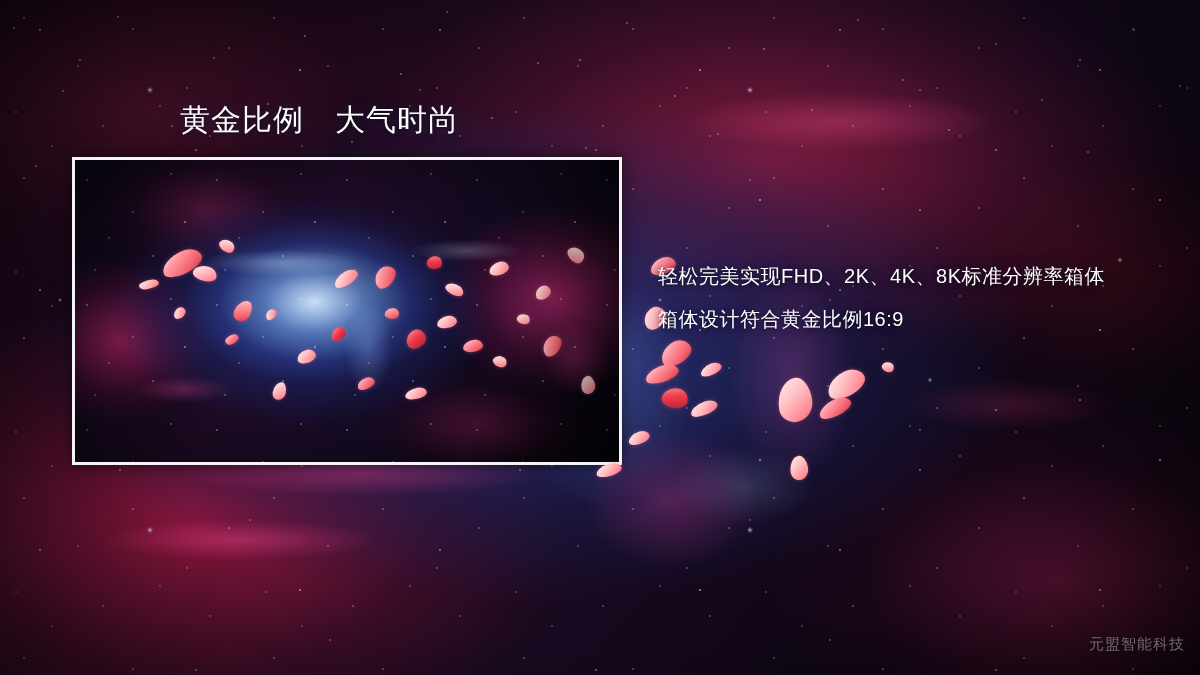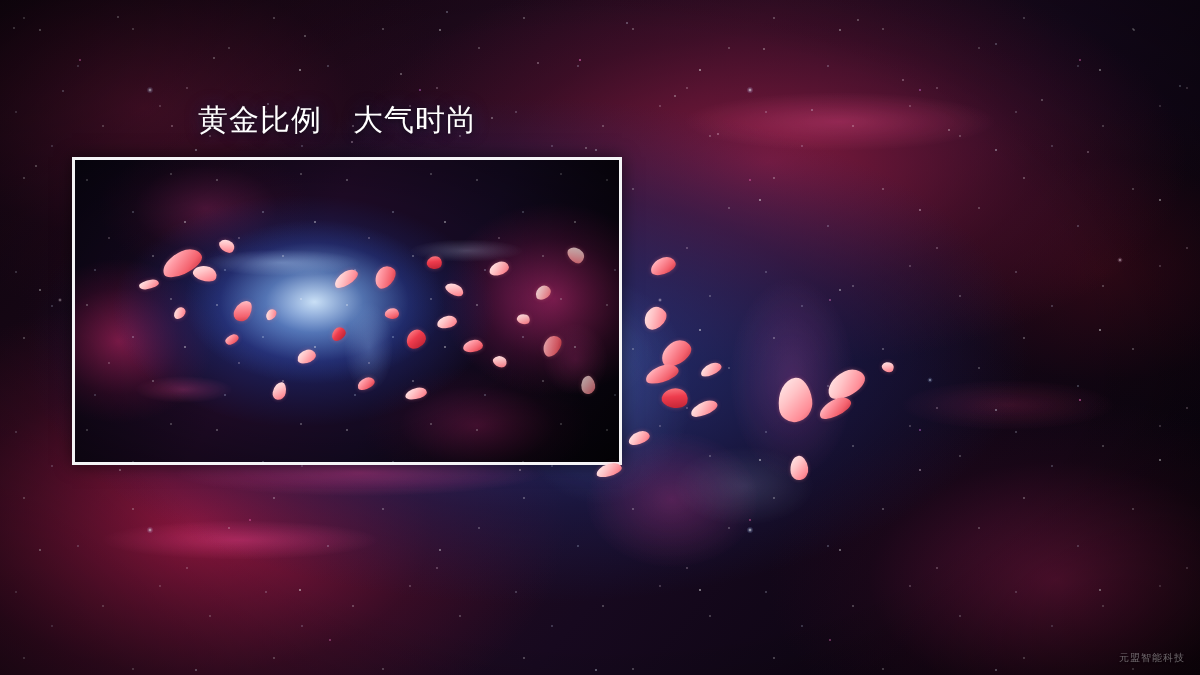--- a/index.html
+++ b/index.html
@@ -139,21 +139,21 @@
   }
 
   #bg-vignette {
     background:
       radial-gradient(ellipse 78% 88% at 50% 50%, rgba(0,0,0,0) 52%, rgba(0,0,0,0.45) 88%, rgba(0,0,0,0.72) 100%);
   }
 
   
   #slide-title {
     position: absolute;
-    left: 198px; top: 100px;
+    left: 180px; top: 100px;
     font-size: 30px;
     letter-spacing: 1px;
     color: #ffffff;
     text-shadow: 0 1px 6px rgba(0,0,0,.65), 0 0 18px rgba(40,70,160,.45);
     white-space: pre;
   }
 
   
   #led-screen-frame {
     position: absolute;
@@ -232,22 +232,22 @@
     line-height: 43px;
     color: #ffffff;
     letter-spacing: .5px;
     white-space: nowrap;
     text-shadow: 0 1px 5px rgba(0,0,0,.70), 0 0 14px rgba(20,30,90,.5);
   }
 
   
   #watermark {
     position: absolute;
-    right: 15px; bottom: 10px;
-    font-size: 10px;
+    right: 15px; bottom: 21px;
+    font-size: 15px;
     letter-spacing: 1px;
     color: rgba(190,185,190,0.55);
     text-shadow: 0 1px 2px rgba(0,0,0,.5);
   }
 </style>
 </head>
 <body>
 
 <div id="slide">
 
@@ -309,17 +309,19 @@
   <div class="petal pale" style="left:690px; top:402px; width:28px; height:13px; transform:rotate(-20deg);"></div>
   <div class="petal pale" style="left:778px; top:378px; width:34px; height:44px; transform:rotate(-8deg);"></div>
   <div class="petal pale" style="left:826px; top:372px; width:40px; height:24px; transform:rotate(-26deg);"></div>
   <div class="petal" style="left:818px; top:400px; width:34px; height:16px; transform:rotate(-24deg);"></div>
   <div class="petal pale" style="left:790px; top:456px; width:18px; height:24px; transform:rotate(-10deg);"></div>
   <div class="petal pale" style="left:882px; top:362px; width:12px; height:10px; transform:rotate(30deg);"></div>
   <div class="petal pale" style="left:628px; top:432px; width:22px; height:12px; transform:rotate(-18deg);"></div>
   <div class="petal pale" style="left:596px; top:464px; width:26px; height:12px; transform:rotate(-14deg);"></div>
 
   <div id="body-copy">
+    <div class="line">轻松完美实现FHD、2K、4K、8K标准分辨率箱体</div>
+    <div class="line">箱体设计符合黄金比例16:9</div>
   </div>
 
   <div id="watermark">元盟智能科技</div>
 
 </div>
 
 </body></html>

